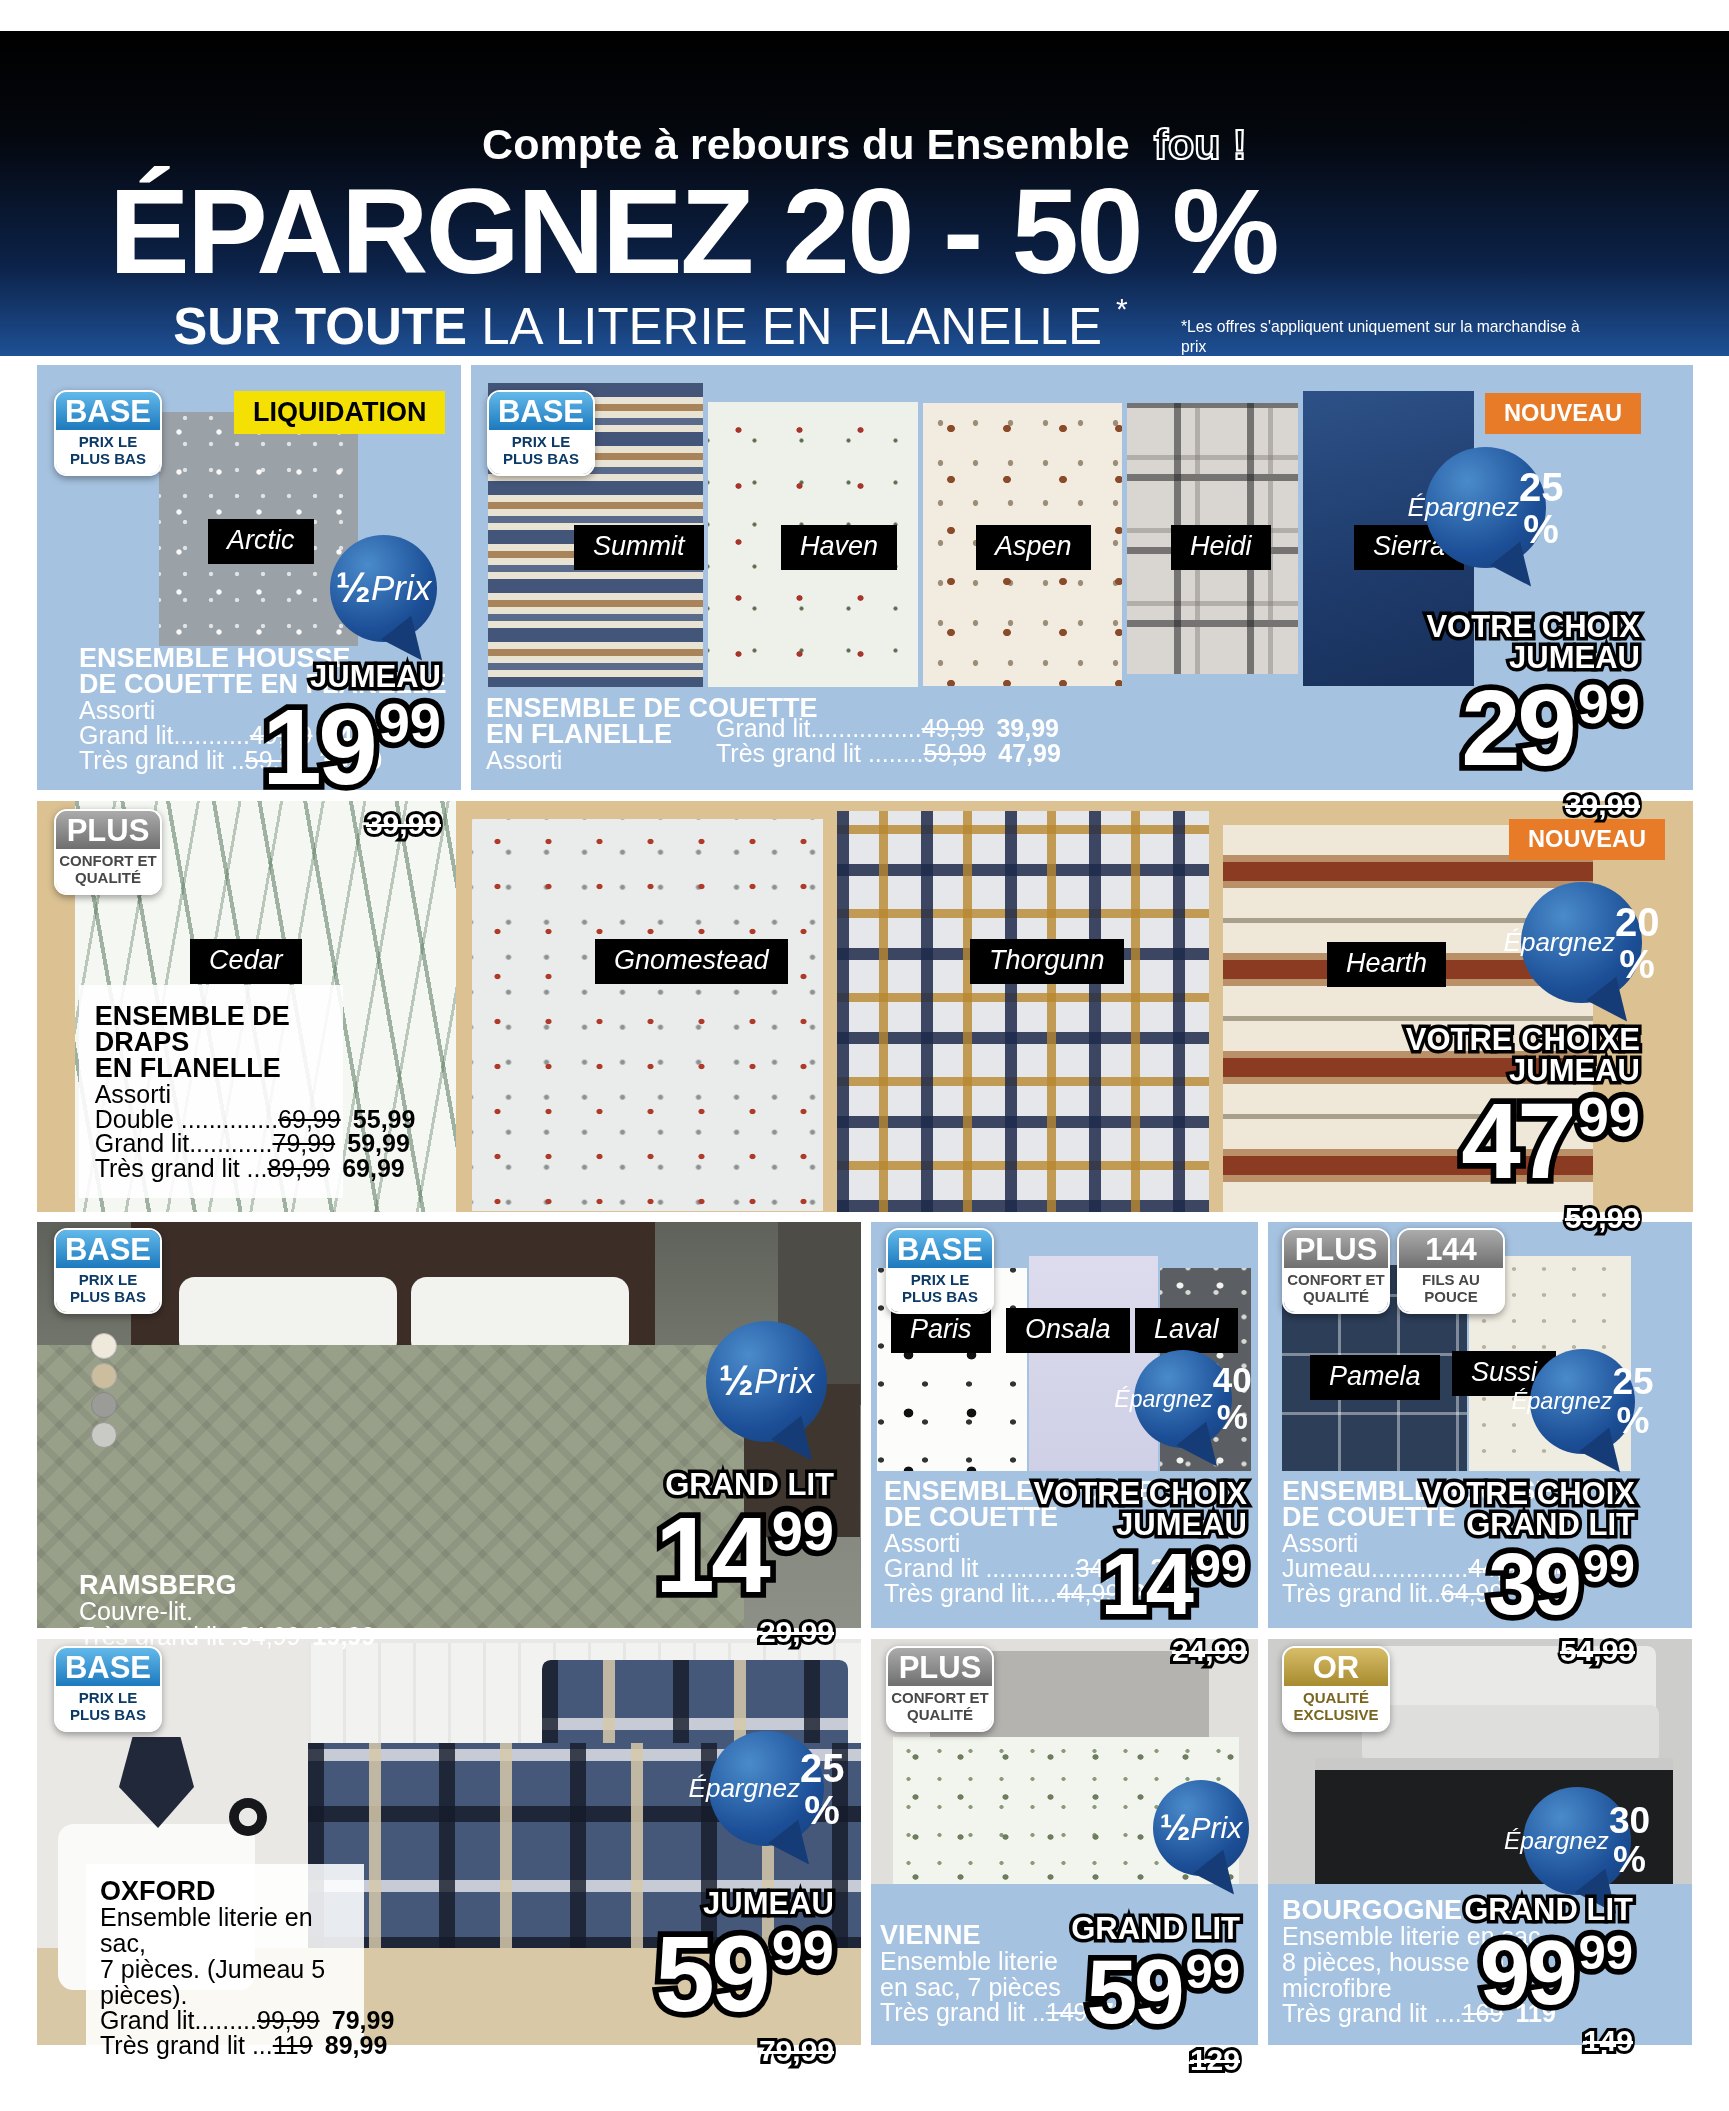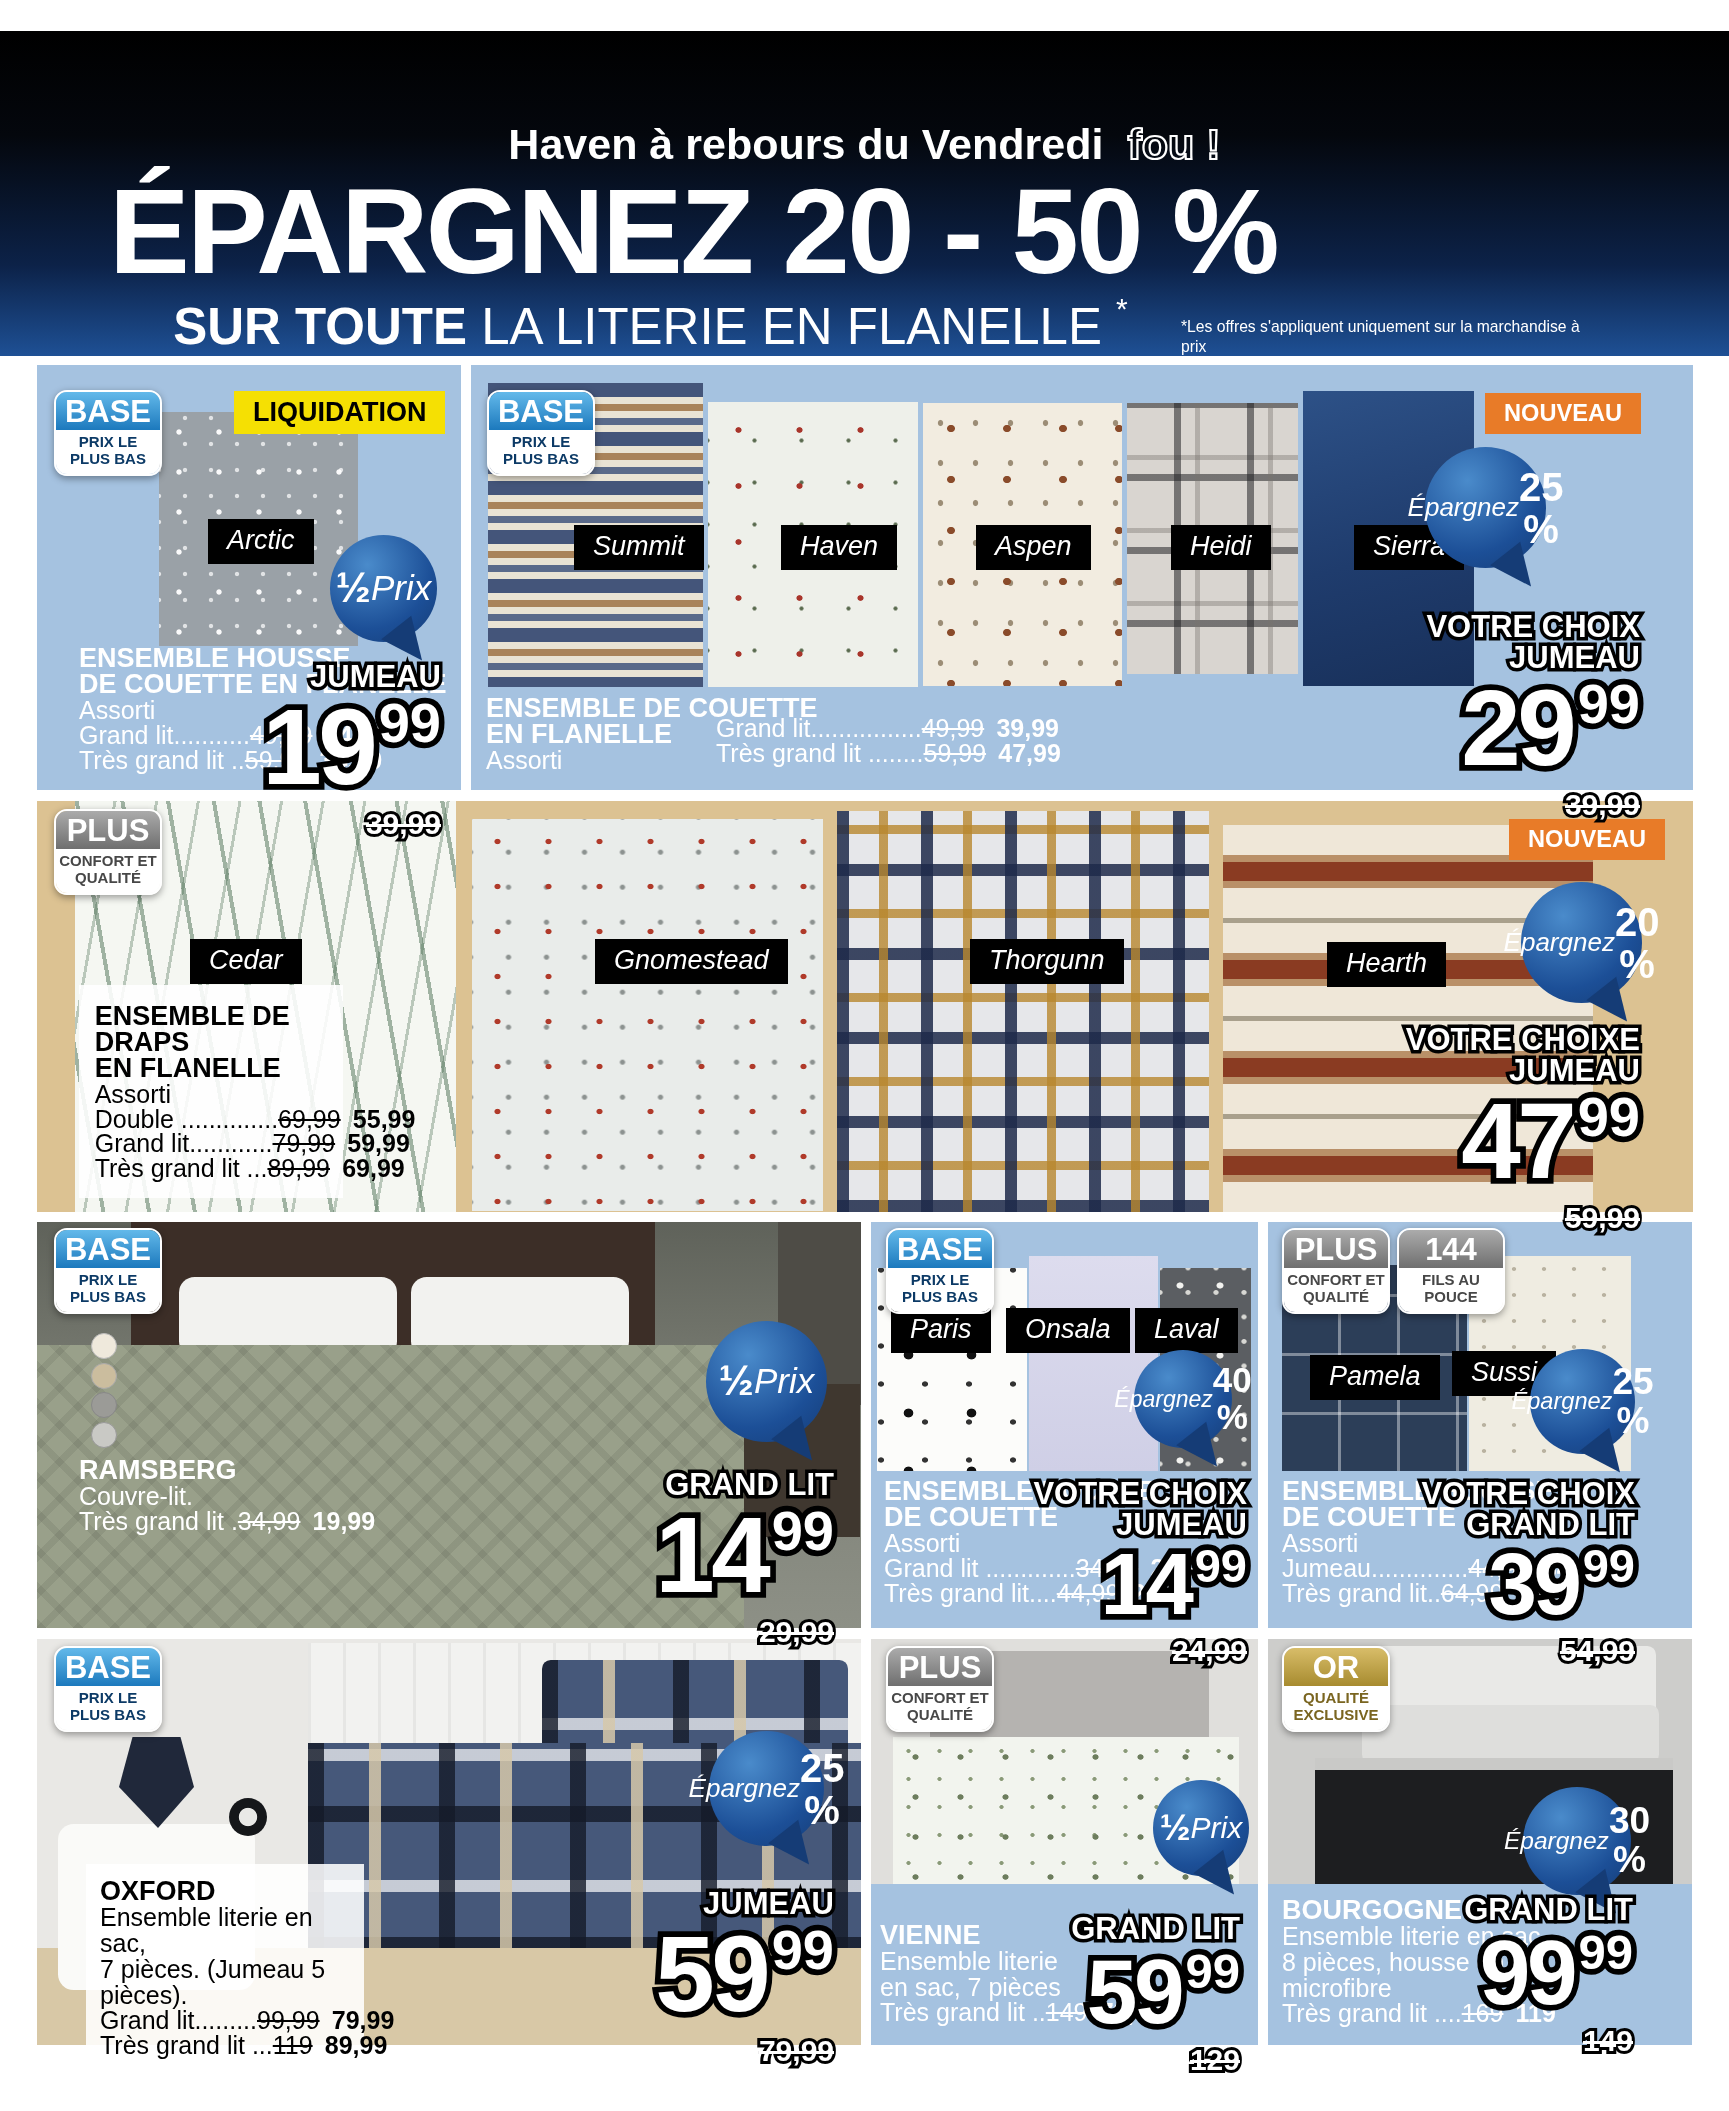--- a/index.html
+++ b/index.html
@@ -142,21 +142,21 @@
             font-size:23.6px; line-height:1.3; }
   .footer span { display:block; }
 </style>
 </head>
 <body>
 
 <div id="flyer">
 
   <div class="hdr">
     <div class="kicker">
-      <span>Haven à rebours du Vendredi</span>
+      <span>Compte à rebours du Ensemble</span>
       <span class="accent">fou !</span>
     </div>
     <div class="headline">ÉPARGNEZ 20 - 50 %</div>
     <div class="subline">
       <span class="heavy">SUR</span>
       <span class="und">TOUTE</span>
       <span> LA LITERIE EN FLANELLE</span>
       <span class="ast">*</span>
     </div>
     <div class="hdr-disc">
@@ -339,21 +339,21 @@
       </div>
   </div>
   <div class="dot" style="left:91px;top:1333px;width:26px;height:26px;background:#efe9dc;border:0.9px solid #bbb;"></div>
   <div class="dot" style="left:91px;top:1363px;width:26px;height:26px;background:#cbbd9e;border:0.9px solid #aaa;"></div>
   <div class="dot" style="left:91px;top:1392px;width:26px;height:26px;background:#9b9b97;border:0.9px solid #888;"></div>
   <div class="dot" style="left:91px;top:1422px;width:26px;height:26px;background:#c9c9c5;border:0.9px solid #999;"></div>
   <div class="bubble half" style="left:706px;top:1321px;width:121px;height:121px;">
     <div class="b1">½</div>
     <div class="b2">Prix</div>
   </div>
-  <div class="info" style="left:79px;top:1457px;">
+  <div class="info" style="left:79px;top:1572px;">
     <div class="t1">RAMSBERG</div>
     <div class="sub">Couvre-lit.</div>
     <div class="srow"><span>Très grand lit .</span><span class="old">34,99</span><span class="new">19,99</span></div>
   </div>
   <div class="pcluster" style="right:895px;top:1469px;">
     <span class="otx s7 plabel">
         <span class="t stk">GRAND LIT</span>
         <span class="t fil">GRAND LIT</span>
       </span>
     <div class="pbig s12">

